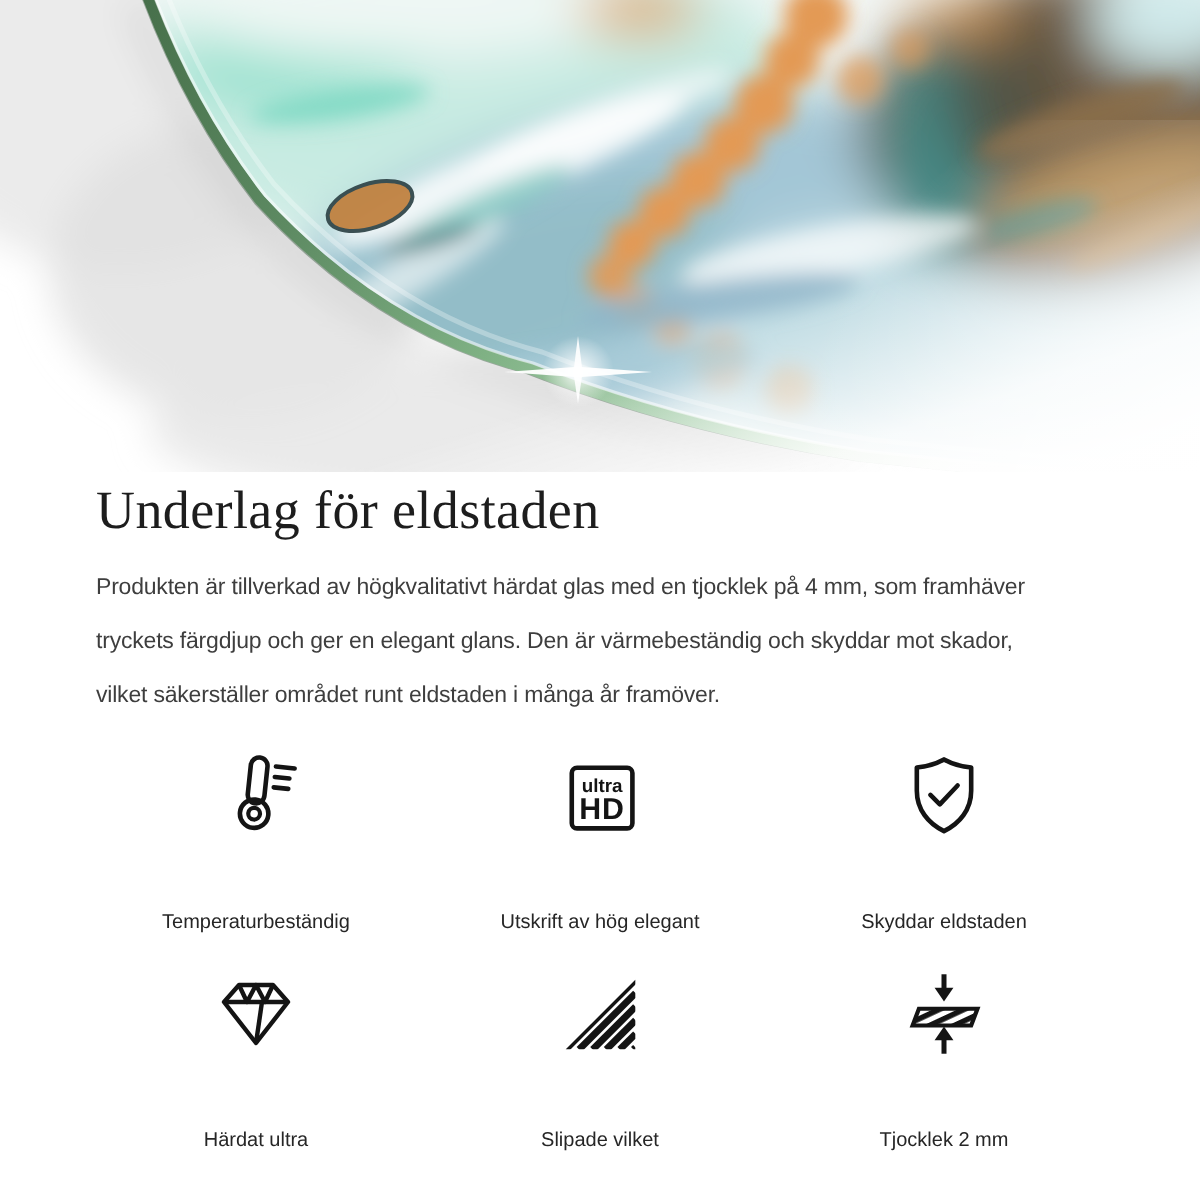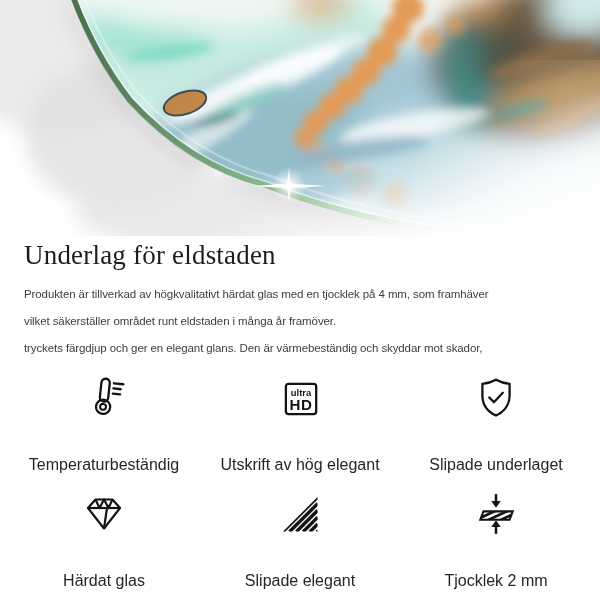--- a/index.html
+++ b/index.html
@@ -2,33 +2,33 @@
 <html><head>
 <meta charset="utf-8">
 <style>
   html,body{margin:0;padding:0;}
   body{
     width:600px;height:600px;background:#ffffff;overflow:hidden;
     font-family:"Liberation Sans",sans-serif;color:#3c3c3c;
   }
   .hero{width:600px;height:236px;position:relative;overflow:hidden;}
   .hero svg{display:block;}
-  .content{padding:0 24px;}
+  .content{padding:0 48px;}
   .headline{
     font-family:"Liberation Serif",serif;font-weight:400;
     font-size:27px;line-height:35px;color:#1d1d1d;margin:2px 0 0;
     letter-spacing:.2px;
   }
   .headline span{display:block;}
   .body-text{margin-top:8px;font-size:11.5px;line-height:27px;color:#3e3e3e;letter-spacing:-0.1px;}
   .body-text span{display:block;white-space:nowrap;}
   .features{margin-top:10px;display:flex;flex-wrap:wrap;justify-content:space-between;row-gap:14px;}
   .feature{width:160px;display:flex;flex-direction:column;align-items:center;gap:24px;}
   .icon-box{height:52px;display:flex;align-items:center;justify-content:center;margin-bottom:8px;}
-  .feature .label{font-size:16px;color:#262626;white-space:nowrap;text-align:center;}
+  .feature .label{font-size:10px;color:#262626;white-space:nowrap;text-align:center;}
   .icon-stroke{stroke:#141414;fill:none;stroke-width:2.2;}
 </style>
 </head>
 <body>
 
 <div class="hero">
   <svg width="600" height="238" viewBox="0 0 600 238">
     <defs>
       <clipPath id="glassClip">
         <path d="M73,-4 Q95,55 130,100 Q190,165 264,184 Q340,214 430,228 Q520,238 604,242 L604,-4 Z"></path>
@@ -149,22 +149,22 @@
   </svg>
 </div>
 
 <div class="content">
   <h1 class="headline">
     <span>Underlag för eldstaden</span>
   </h1>
 
   <div class="body-text">
     <span>Produkten är tillverkad av högkvalitativt härdat glas med en tjocklek på 4 mm, som framhäver</span>
+    <span>tryckets färgdjup och ger en elegant glans. Den är värmebeständig och skyddar mot skador,</span>
     <span>vilket säkerställer området runt eldstaden i många år framöver.</span>
-    <span>tryckets färgdjup och ger en elegant glans. Den är värmebeständig och skyddar mot skador,</span>
   </div>
 
   <div class="features">
 
     <div class="feature">
       <div class="icon-box">
         <svg width="46" height="46" viewBox="0 0 44 44">
           <g class="icon-stroke" transform="rotate(6 22 22)" stroke-linecap="round">
             <rect x="18" y="3.5" width="8" height="22" rx="4"></rect>
             <circle cx="22" cy="30.5" r="6.8"></circle>
@@ -189,54 +189,54 @@
       <div class="label">Utskrift av hög elegant</div>
     </div>
 
     <div class="feature">
       <div class="icon-box">
         <svg width="46" height="46" viewBox="0 0 44 44">
           <path class="icon-stroke" stroke-width="2.3" stroke-linejoin="round" d="M22,4.5 C26,6.8 30.5,8 35,8.4 L35,19.5 C35,28.5 29.5,35.2 22,38.8 C14.5,35.2 9,28.5 9,19.5 L9,8.4 C13.5,8 18,6.8 22,4.5 Z"></path>
           <polyline class="icon-stroke" stroke-width="2.3" stroke-linecap="round" stroke-linejoin="round" points="15.5,21.5 20,26 28.5,17"></polyline>
         </svg>
       </div>
-      <div class="label">Slipade underlaget</div>
+      <div class="label">Skyddar eldstaden</div>
     </div>
 
     <div class="feature">
       <div class="icon-box">
         <svg width="46" height="42" viewBox="0 0 46 42">
           <path class="icon-stroke" stroke-linejoin="round" d="M7,15 L14.5,6.5 L31.5,6.5 L39,15 L23,35.5 Z"></path>
           <line x1="7" y1="15" x2="39" y2="15" class="icon-stroke" stroke-width="1.7"></line>
           <polyline points="14.5,6.5 18.5,15 23,6.5 27.5,15 31.5,6.5" class="icon-stroke" stroke-width="1.5" stroke-linejoin="round"></polyline>
           <line x1="26" y1="15" x2="23" y2="35.5" class="icon-stroke" stroke-width="1.3"></line>
         </svg>
       </div>
-      <div class="label">Härdat glas</div>
+      <div class="label">Härdat ultra</div>
     </div>
 
     <div class="feature">
       <div class="icon-box">
         <svg width="46" height="46" viewBox="0 0 44 44">
           <defs>
             <clipPath id="triClip">
                 <path d="M5.5,39 L39,5.5 L39,39 Z"></path>
               </clipPath>
           </defs>
           <g clip-path="url(#triClip)" stroke="#141414" stroke-width="3.3">
             <line x1="5.5" y1="39" x2="39" y2="5.5"></line>
             <line x1="12" y1="39" x2="39" y2="12"></line>
             <line x1="18.5" y1="39" x2="39" y2="18.5"></line>
             <line x1="25" y1="39" x2="39" y2="25"></line>
             <line x1="31.5" y1="39" x2="39" y2="31.5"></line>
             <line x1="38" y1="39" x2="39" y2="38"></line>
           </g>
         </svg>
       </div>
-      <div class="label">Slipade elegant</div>
+      <div class="label">Slipade vilket</div>
     </div>
 
     <div class="feature">
       <div class="icon-box">
         <svg width="46" height="46" viewBox="0 0 44 44">
           <defs>
             <pattern id="hatch" width="5" height="5" patternUnits="userSpaceOnUse" patternTransform="rotate(65)">
               <rect width="5" height="5" fill="#ffffff"></rect>
               <rect width="2.6" height="5" fill="#141414"></rect>
             </pattern>

